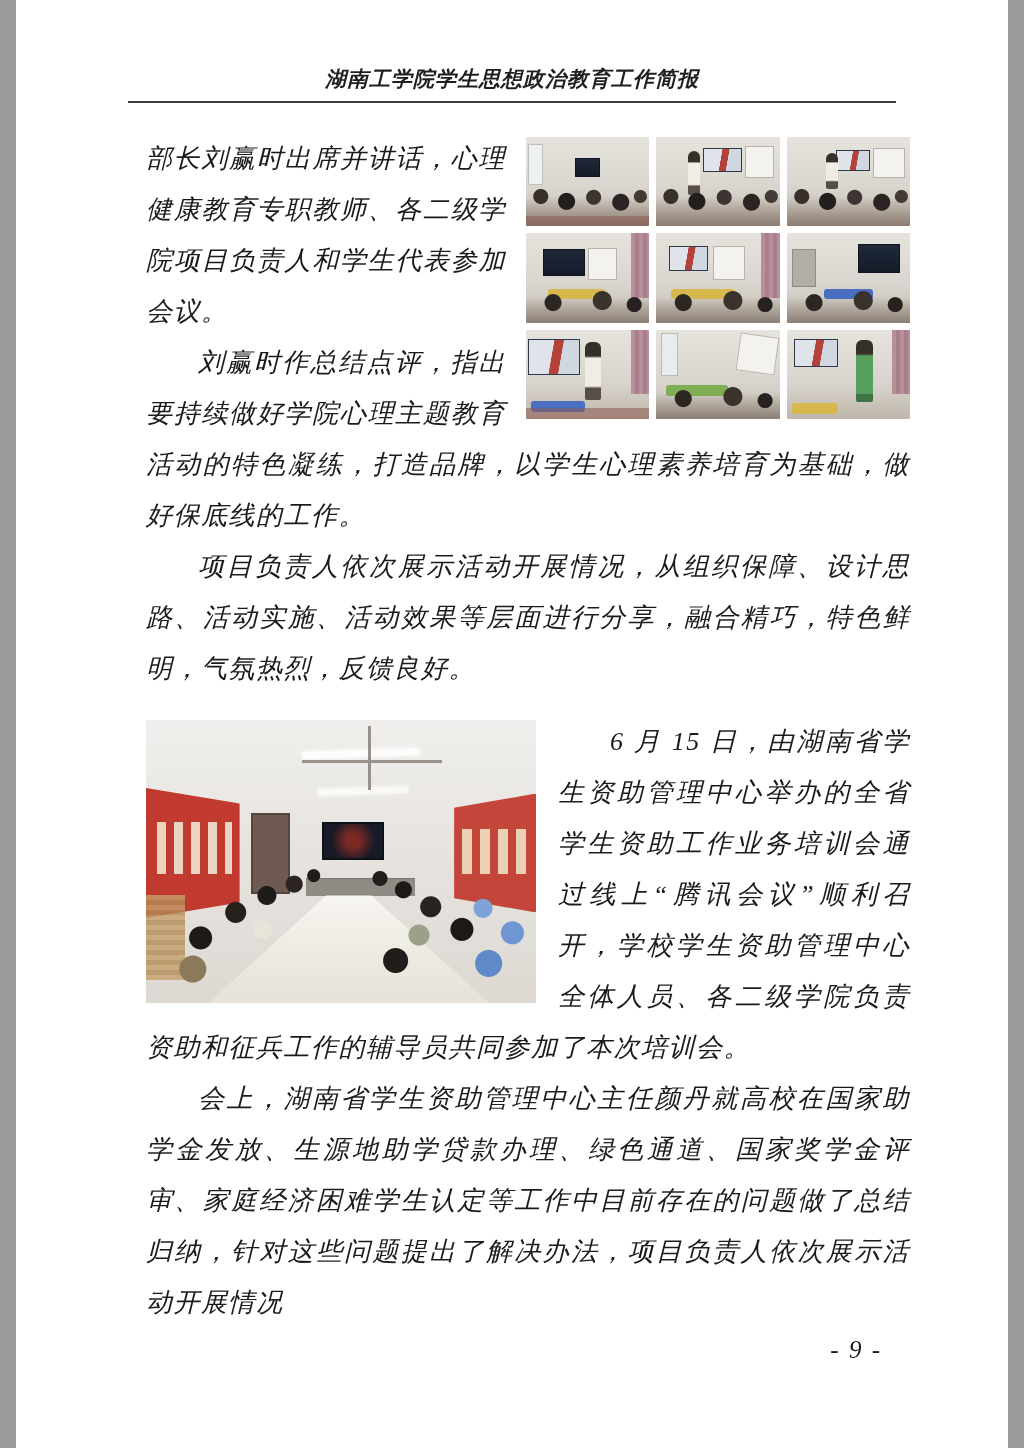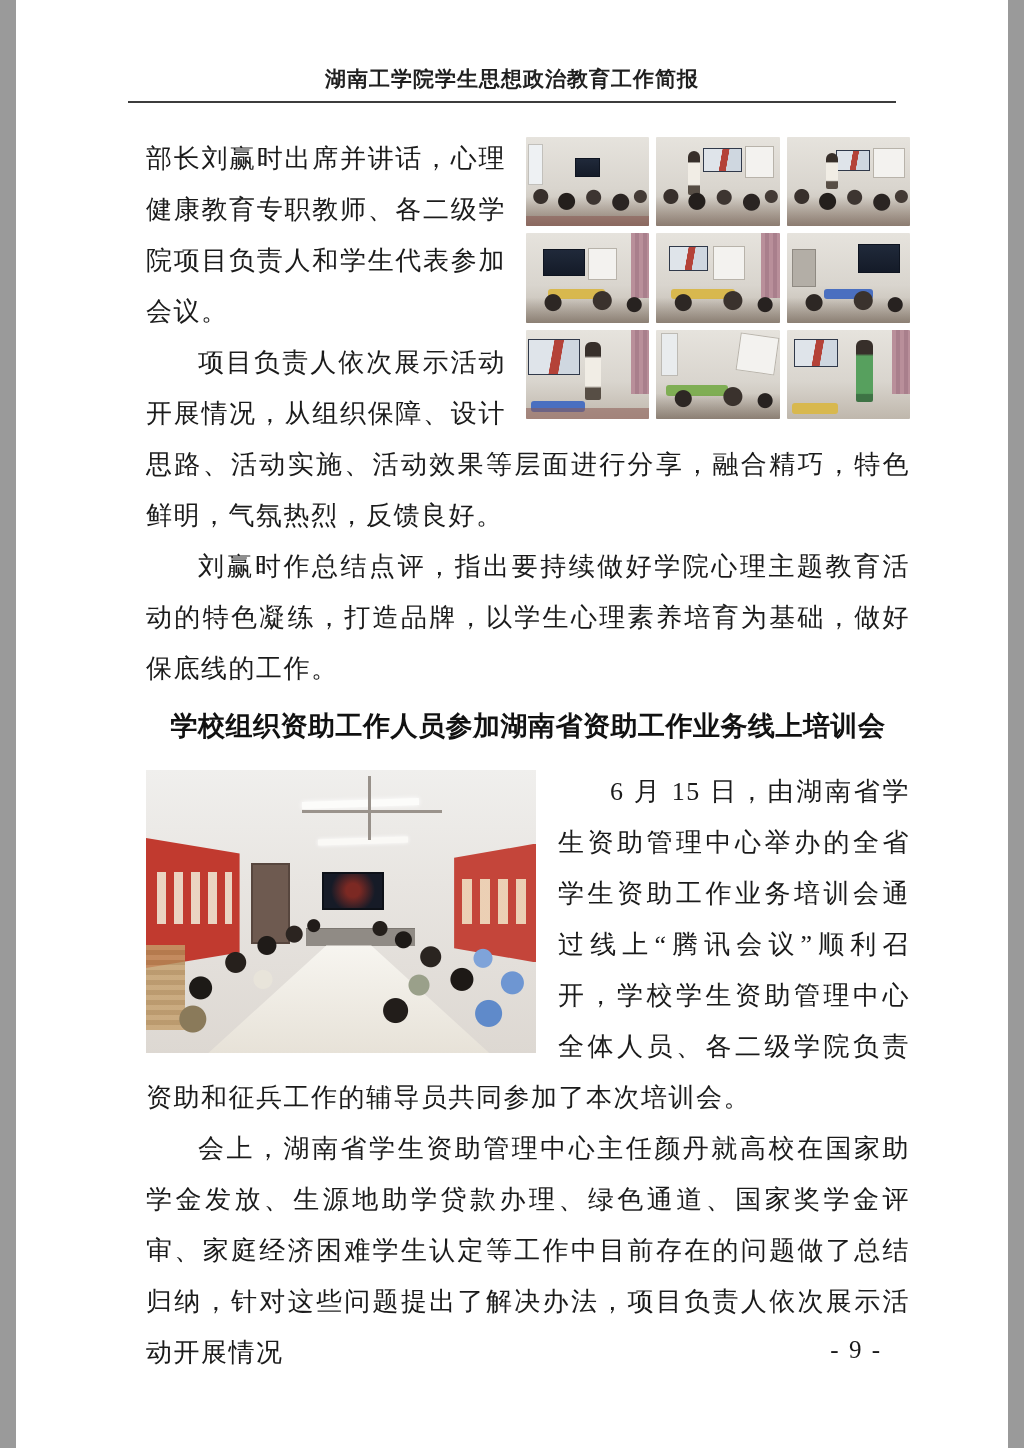--- a/index.html
+++ b/index.html
@@ -1,17 +1,17 @@
 <!DOCTYPE html>
 <html><head>
 <meta charset="utf-8">
 <style>
   html,body{margin:0;padding:0;background:#9a9a9a;}
   .page{position:relative;width:992px;height:1448px;margin:0 auto;background:#ffffff;
-        font-family:"Liberation Serif","DejaVu Serif",serif;color:#161616;overflow:hidden;}
+        font-family:"Liberation Serif","DejaVu Serif",serif;color:#161616;overflow:hidden;font-style:italic;}
 
   
   .hdr-title{position:absolute;top:66px;left:0;right:0;text-align:center;
              font-family:"DejaVu Sans","Liberation Sans",sans-serif;font-weight:bold;
              font-size:21px;line-height:26px;letter-spacing:1px;color:#1f1f1f;}
   .hdr-rule{position:absolute;top:101px;left:112px;right:112px;height:2px;background:#3c3c3c;}
 
   
   .content{position:absolute;top:133px;left:130px;width:764px;}
   .body{margin:0;font-size:26px;line-height:51px;text-align:justify;
@@ -187,25 +187,24 @@
           </div>
         <div class="cell c9">
             <i class="scr-lit"></i>
             <i class="cur"></i>
             <i class="spk green"></i>
             <i class="desk y" style="left:4%;width:38%;bottom:6%;"></i>
           </div>
       </figure>
 
       <p class="body">部长刘赢时出席并讲话，心理健康教育专职教师、各二级学院项目负责人和学生代表参加会议。</p>
+      <p class="body indent">刘赢时作总结点评，指出要持续做好学院心理主题教育活动的特色凝练，打造品牌，以学生心理素养培育为基础，做好保底线的工作。</p>
       <p class="body indent">项目负责人依次展示活动开展情况，从组织保障、设计思路、活动实施、活动效果等层面进行分享，融合精巧，特色鲜明，气氛热烈，反馈良好。</p>
-      <p class="body indent">刘赢时作总结点评，指出要持续做好学院心理主题教育活动的特色凝练，打造品牌，以学生心理素养培育为基础，做好保底线的工作。</p>
     </section>
 
-    <h2 class="sec2-head">学校组织资助工作人员参加湖南省资助工作业务线上培训会</h2>
 
     <section class="sec2">
       <figure class="photo-large">
         <i class="bp-lt1"></i>
         <i class="bp-lt2"></i>
         <i class="bp-pp1"></i>
         <i class="bp-pp2"></i>
         <i class="bp-redL"></i>
         <i class="bp-redR"></i>
         <i class="bp-door"></i>

